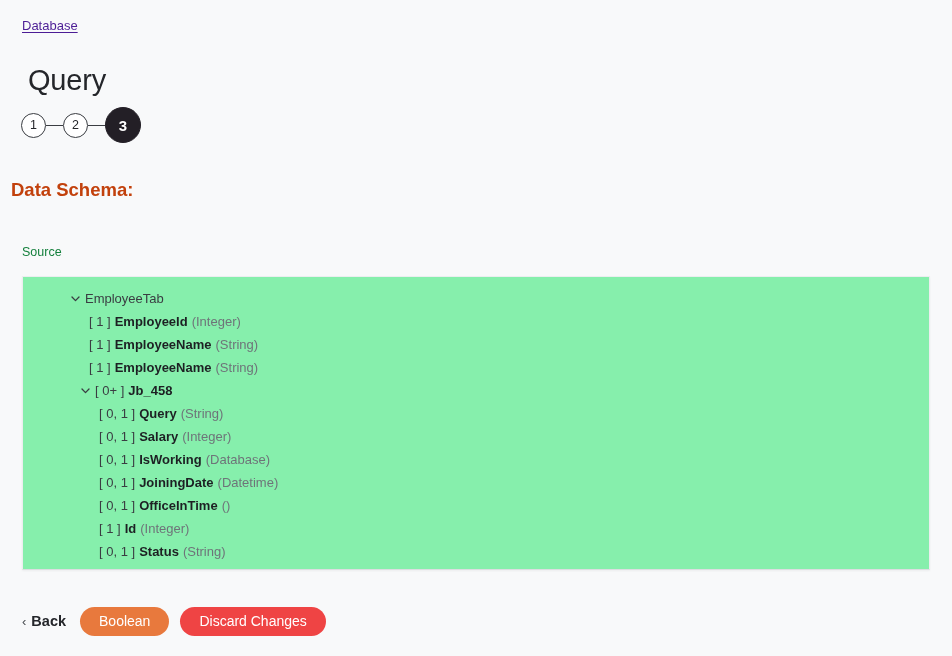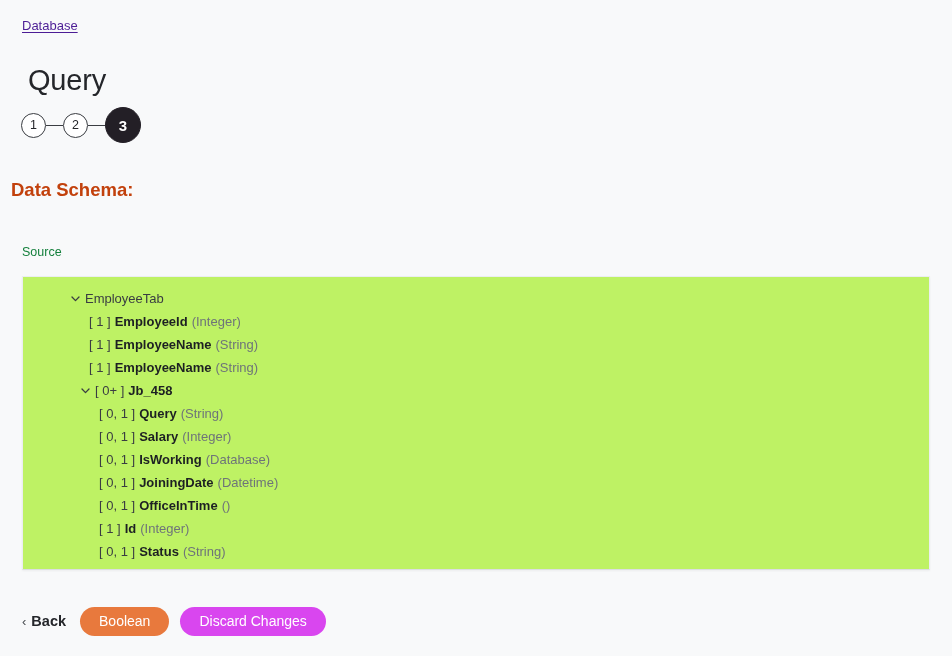--- a/index.html
+++ b/index.html
@@ -109,21 +109,21 @@
     color: #15803d;
   }
 
   
   .schema-panel {
     position: absolute;
     left: 22px;
     top: 276px;
     width: 908px;
     height: 294px;
-    background: #bef264;
+    background: #86efac;
     border: 1px solid #eceef0;
     border-bottom-color: #dcdee1;
     box-shadow: 0 1px 2px rgba(20,23,28,0.05);
     overflow: hidden;
   }
   .tree {
     padding: 10px 0 0 0;
   }
   .tree-row {
     display: flex;
@@ -194,21 +194,21 @@
     padding: 0 19px;
     font-family: inherit;
     font-size: 14px;
     color: #ffffff;
     cursor: pointer;
     display: inline-flex;
     align-items: center;
     justify-content: center;
   }
   .pill.finished { background: #e8793d; min-width: 89px; }
-  .pill.discard { background: #d946ef; min-width: 139px; margin-left: 11px; }
+  .pill.discard { background: #ef4444; min-width: 139px; margin-left: 11px; }
 </style>
 </head>
 <body>
 
 <div class="breadcrumb">
   <a>Database</a>
 </div>
 
 <h1 class="page-title">Query</h1>
 

